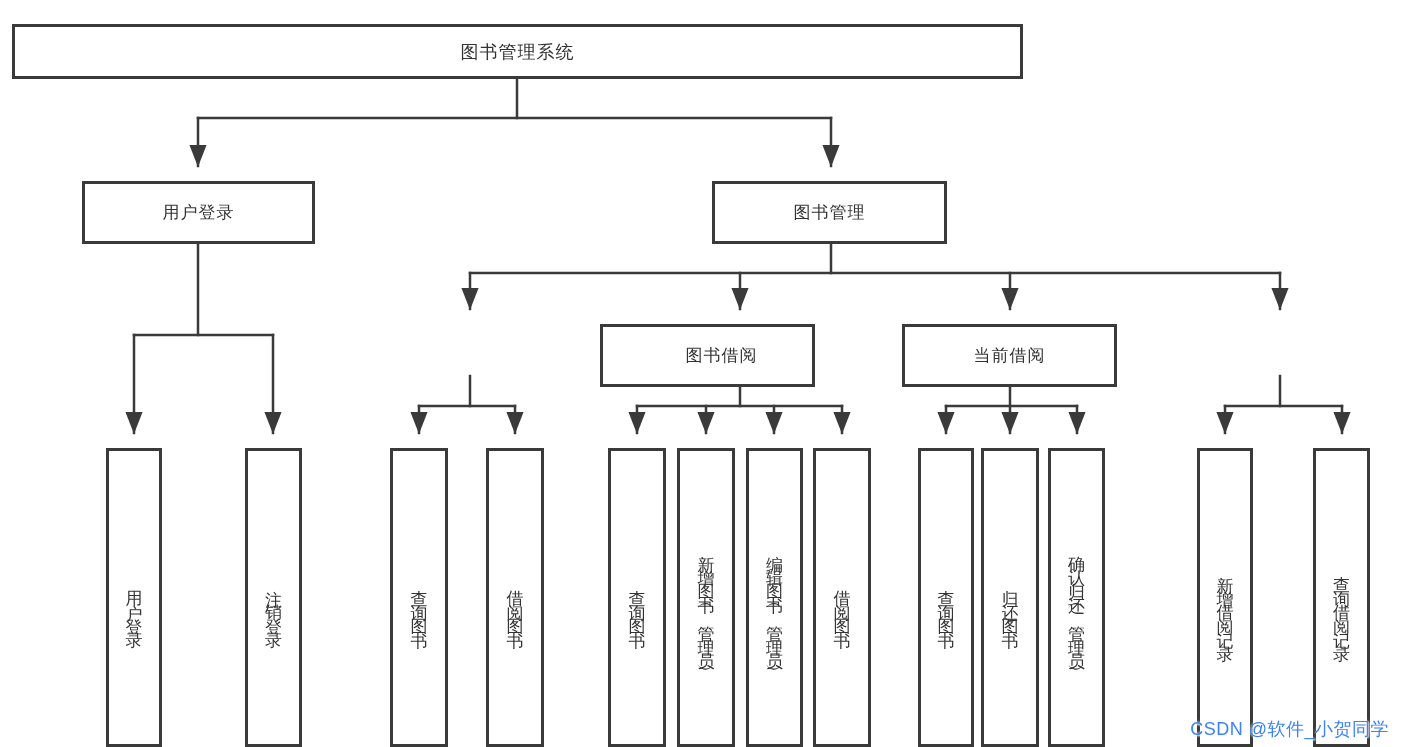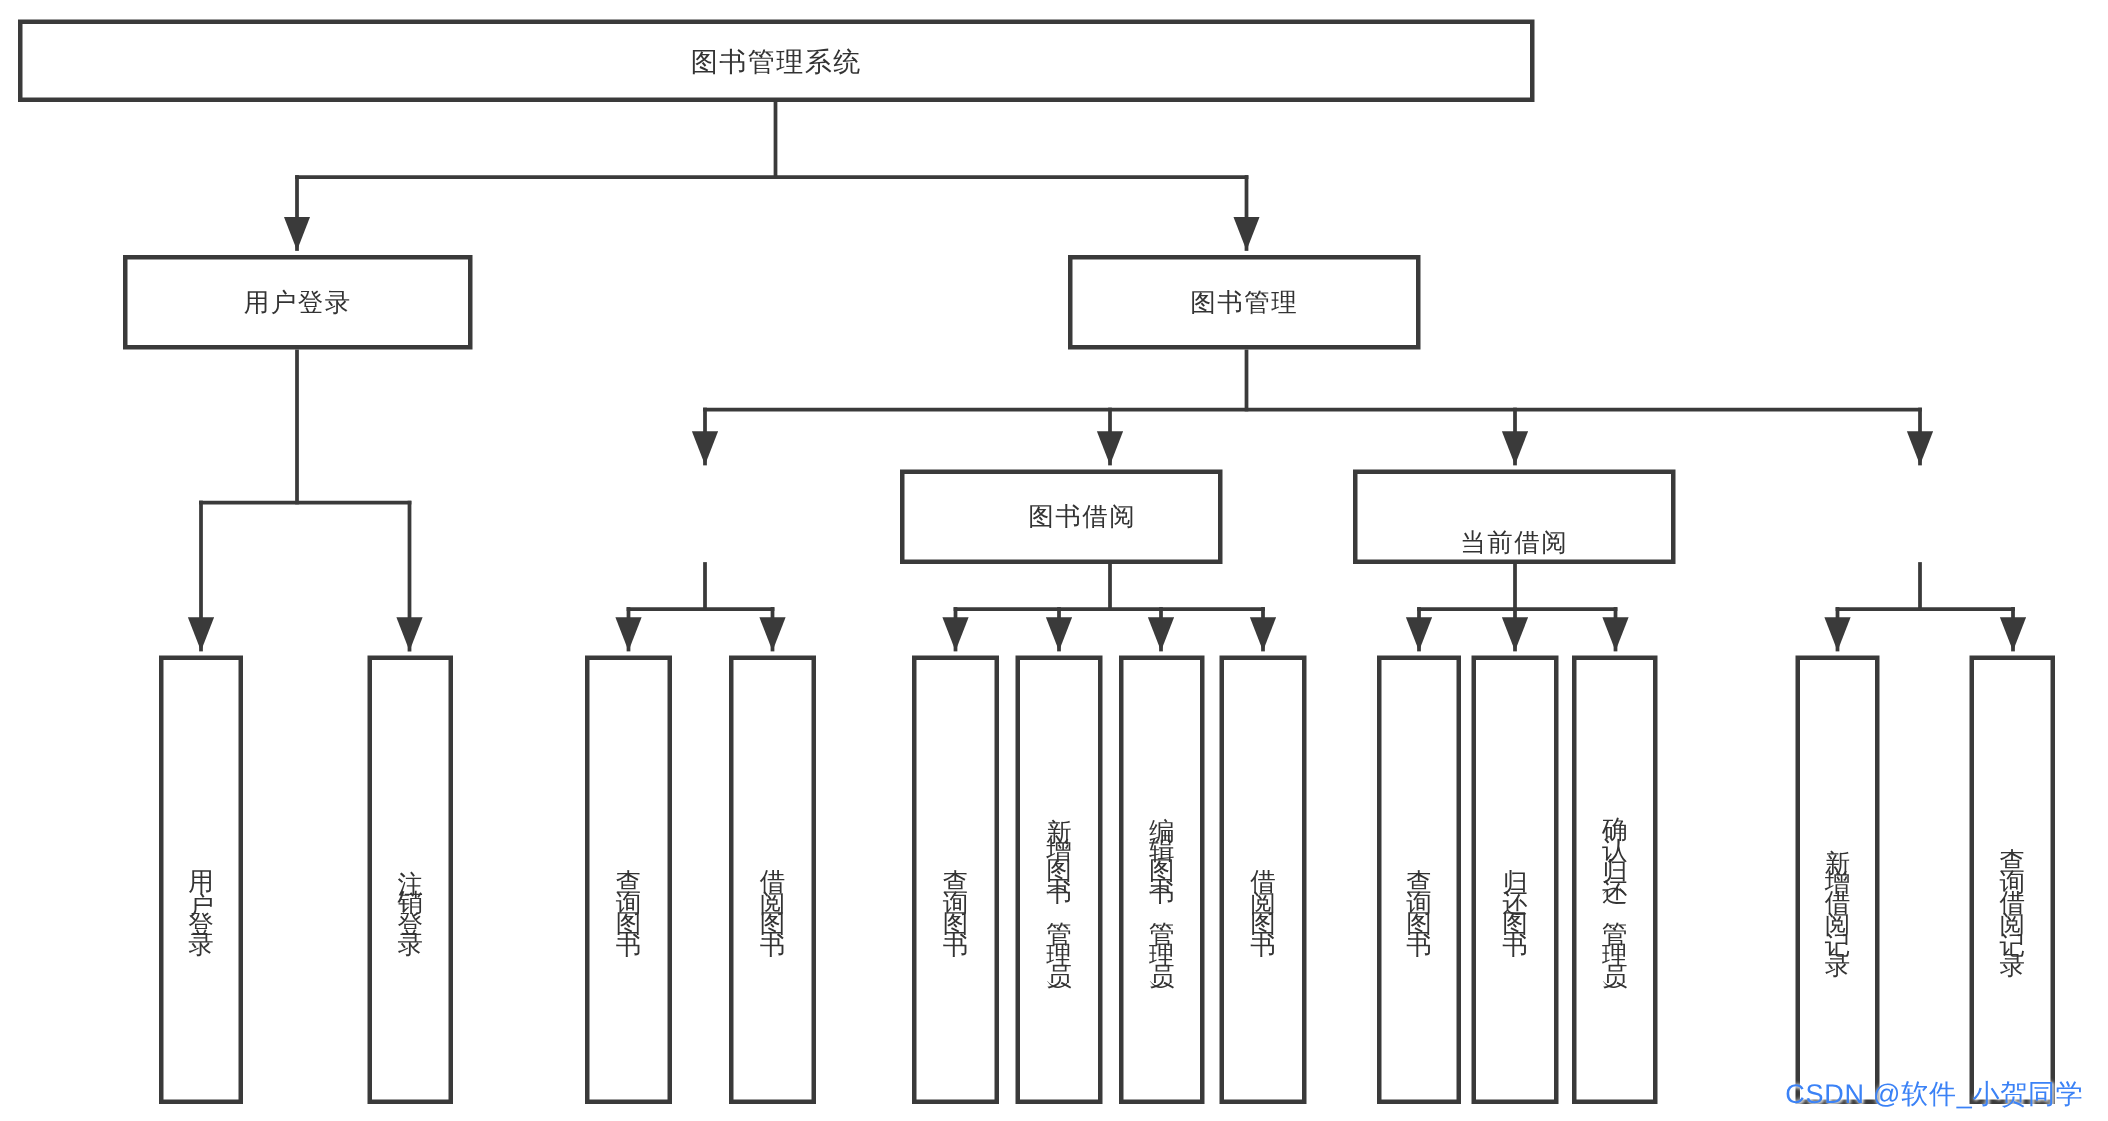--- a/index.html
+++ b/index.html
@@ -14,35 +14,36 @@
   .box{
     position:absolute;
     box-sizing:border-box;
     background:#fff;
     border:3px solid #3a3a3a;
     display:flex;align-items:center;justify-content:center;
     color:#333;
     font-size:17px;
     letter-spacing:1px;
     text-align:center;
+    margin-top:11px;
   }
   .vlabel{
     writing-mode:vertical-rl;
     text-orientation:mixed;
     letter-spacing:14px;
     line-height:1;
     margin-bottom:-14px;
   }
   
   #n-root{left:12px;top:13px;width:1011px;height:55px;font-size:18px;}
   #n-l2a{left:82px;top:170px;width:233px;height:63px;}
   #n-l2b{left:712px;top:170px;width:235px;height:63px;}
   #n-l3a{left:362px;top:313px;width:215px;height:63px;}
   #n-l3b{left:600px;top:313px;width:215px;height:63px;padding-left:28px;}
-  #n-l3c{left:902px;top:313px;width:215px;height:63px;align-items:flex-end;}
+  #n-l3c{left:902px;top:313px;width:215px;height:63px;}
   #n-l3d{left:1172px;top:313px;width:215px;height:63px;}
   .leaf{top:437px;height:299px;}
   #n-f1{left:106px;width:56px;}
   #n-f2{left:245px;width:57px;}
   #n-f3{left:390px;width:58px;}
   #n-f4{left:486px;width:58px;}
   #n-f5{left:608px;width:58px;}
   #n-f6{left:677px;width:58px;}
   #n-f7{left:746px;width:57px;}
   #n-f8{left:813px;width:58px;}

